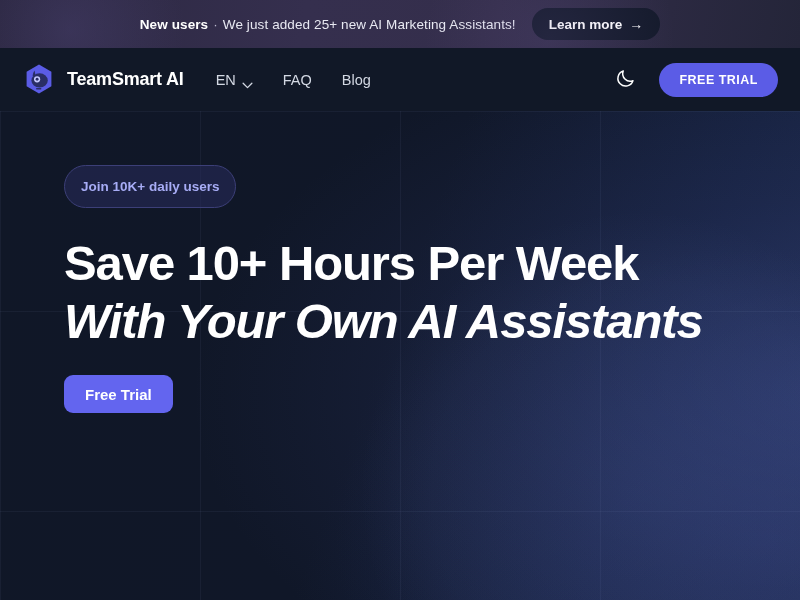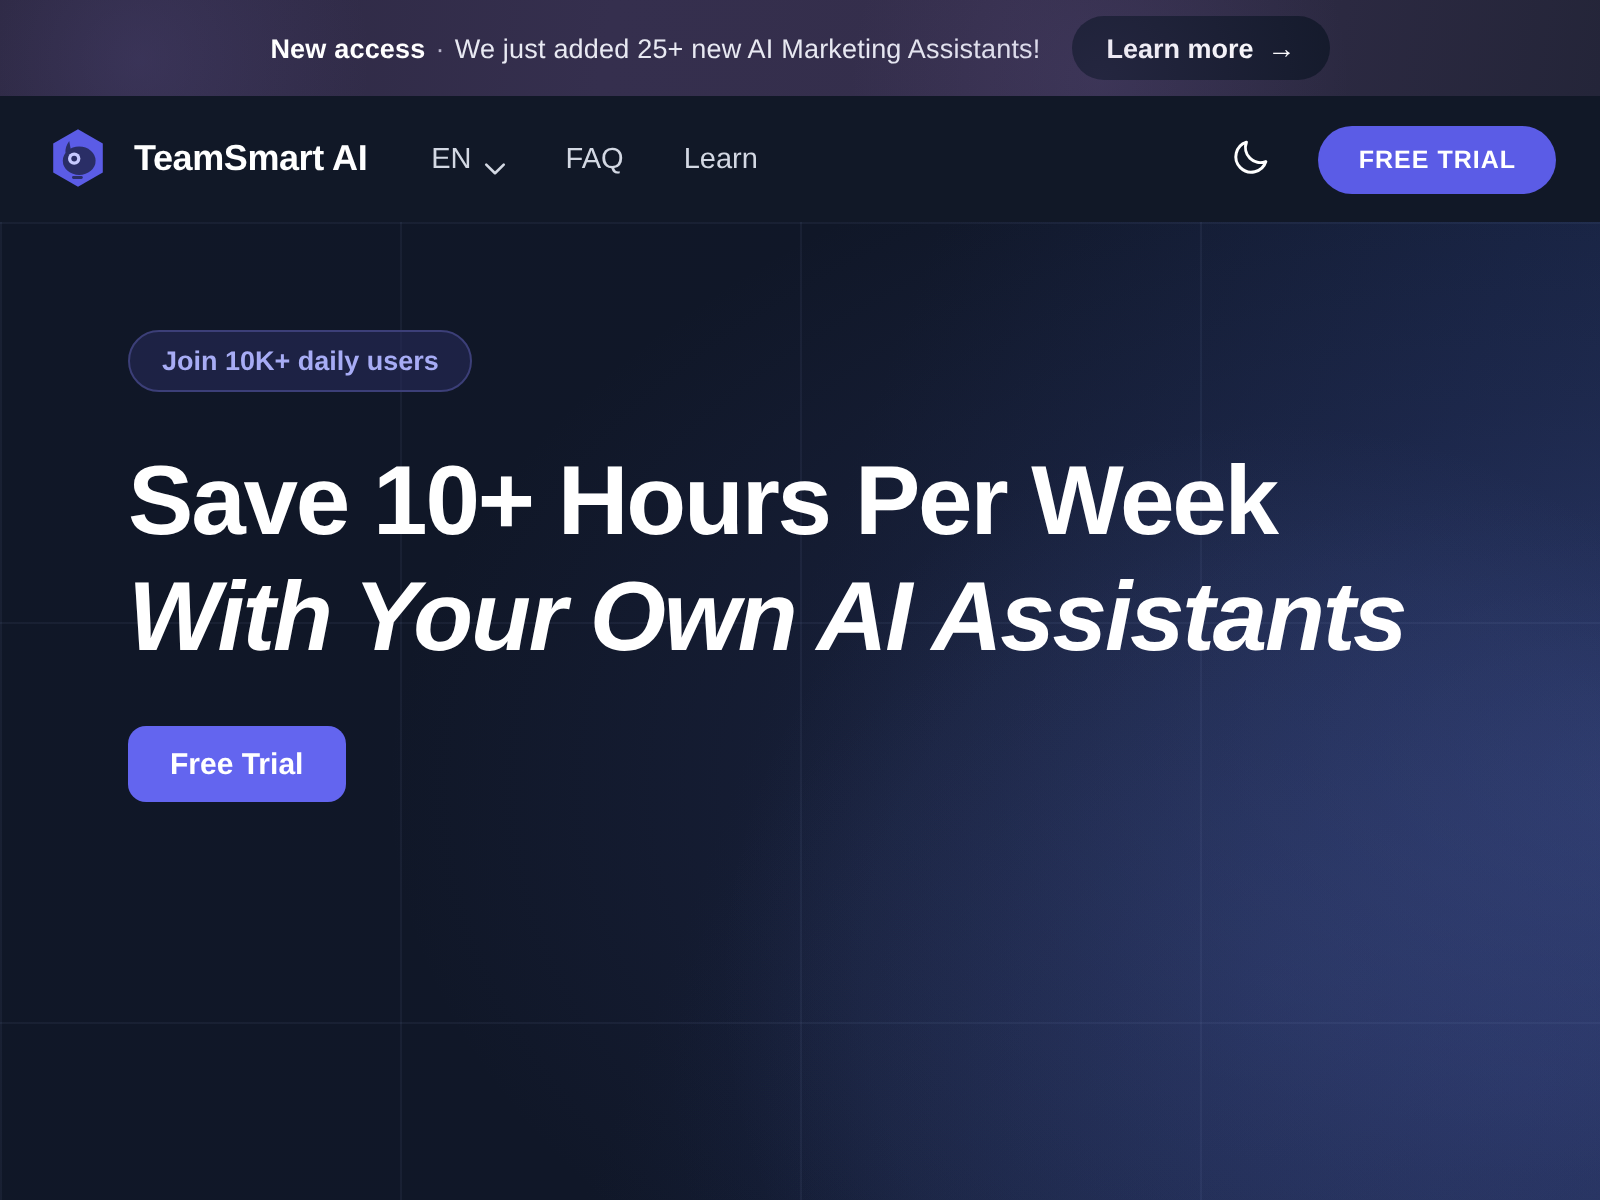--- a/index.html
+++ b/index.html
@@ -139,21 +139,21 @@
     width: 640px; height: 640px; border-radius: 50%;
     background:
       radial-gradient(circle at 50% 50%, rgba(110,130,200,.10) 0%, rgba(110,130,200,.05) 46%, rgba(110,130,200,0) 62%);
     pointer-events: none;
   }
 
   .hero-inner { position: relative; padding: 0 0 0 64px; }
 
   .badge {
     display: inline-flex; align-items: center;
-    height: 31px; padding: 0 16px;
+    height: 43px; padding: 0 16px;
     margin-top: 54px;
     border: 1px solid #3c3f78;
     border-radius: 999px;
     background: rgba(40,44,92,.55);
     color: #a7acf5;
     font-size: 13.5px;
     font-weight: 700;
     cursor: pointer;
   }
 
@@ -190,21 +190,21 @@
     display: inline-flex; align-items: center;
   }
 </style>
 </head>
 <body>
 
 <div class="page">
 
   <div class="banner">
     <div class="banner-text">
-      <span class="strong">New access</span><span class="dot">·</span><span>We just added 25+ new AI Marketing Assistants!</span>
+      <span class="strong">New users</span><span class="dot">·</span><span>We just added 25+ new AI Marketing Assistants!</span>
     </div>
     <button class="banner-cta">
       <span>Learn more</span>
       <span class="arrow">→</span>
     </button>
   </div>
 
   <div class="navbar">
     <div class="brand">
       <span>
@@ -223,21 +223,21 @@
     <div class="nav-links">
       <button class="nav-link">
         <span>EN</span>
         <span class="chev">
           <svg viewBox="0 0 12 8" width="11" height="7">
               <path d="M1 1.5 L6 6.4 L11 1.5" fill="none" stroke="#d3d8e3" stroke-width="1.5" stroke-linecap="round" stroke-linejoin="round"></path>
             </svg>
         </span>
       </button>
       <button class="nav-link">FAQ</button>
-      <button class="nav-link">Learn</button>
+      <button class="nav-link">Blog</button>
     </div>
 
     <div class="nav-right">
       <button class="moon-btn">
         <span>
           <svg viewBox="0 0 24 24" width="21" height="21">
               <path d="M20.5 14.6A8.6 8.6 0 0 1 9.4 3.5 8.8 8.8 0 1 0 20.5 14.6Z" fill="none" stroke="#ffffff" stroke-width="1.7" stroke-linejoin="round"></path>
             </svg>
         </span>
       </button>

